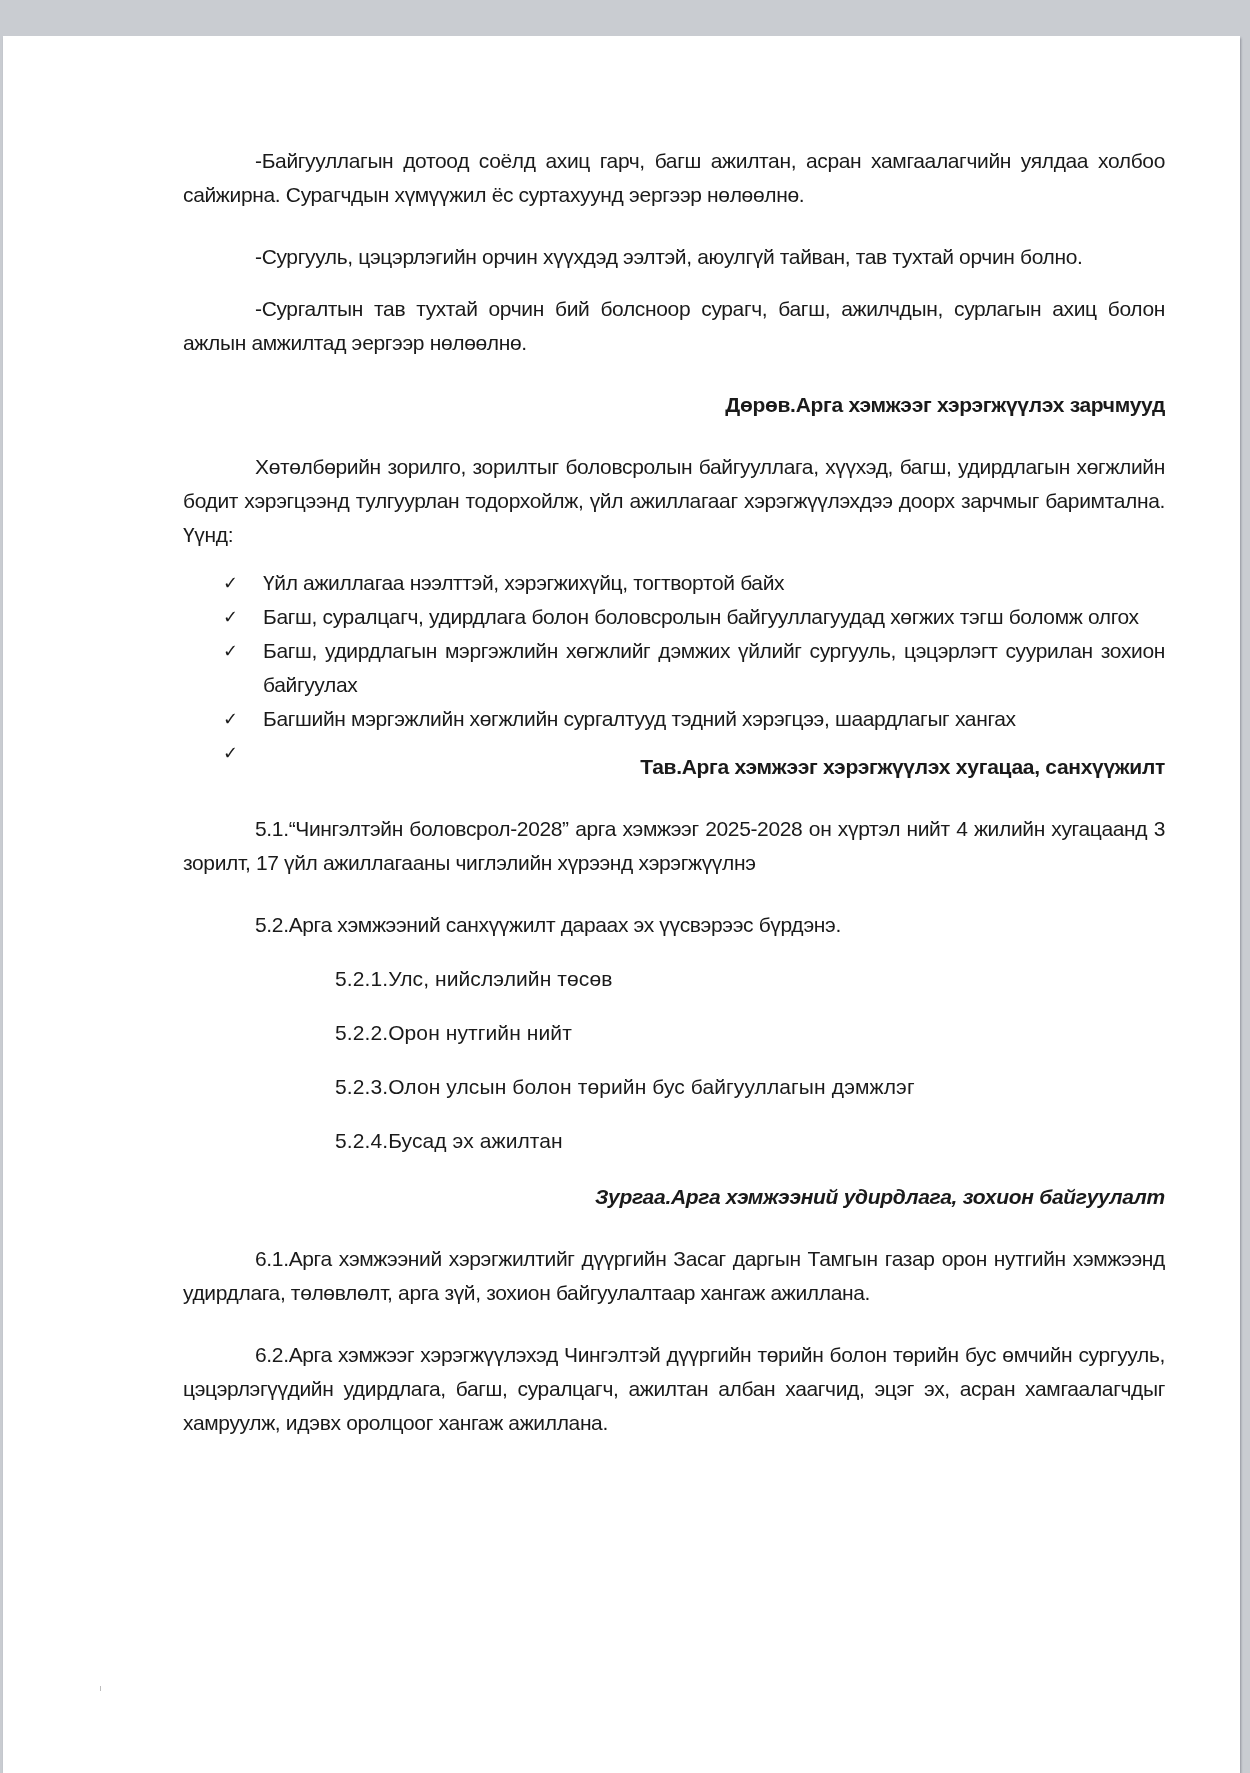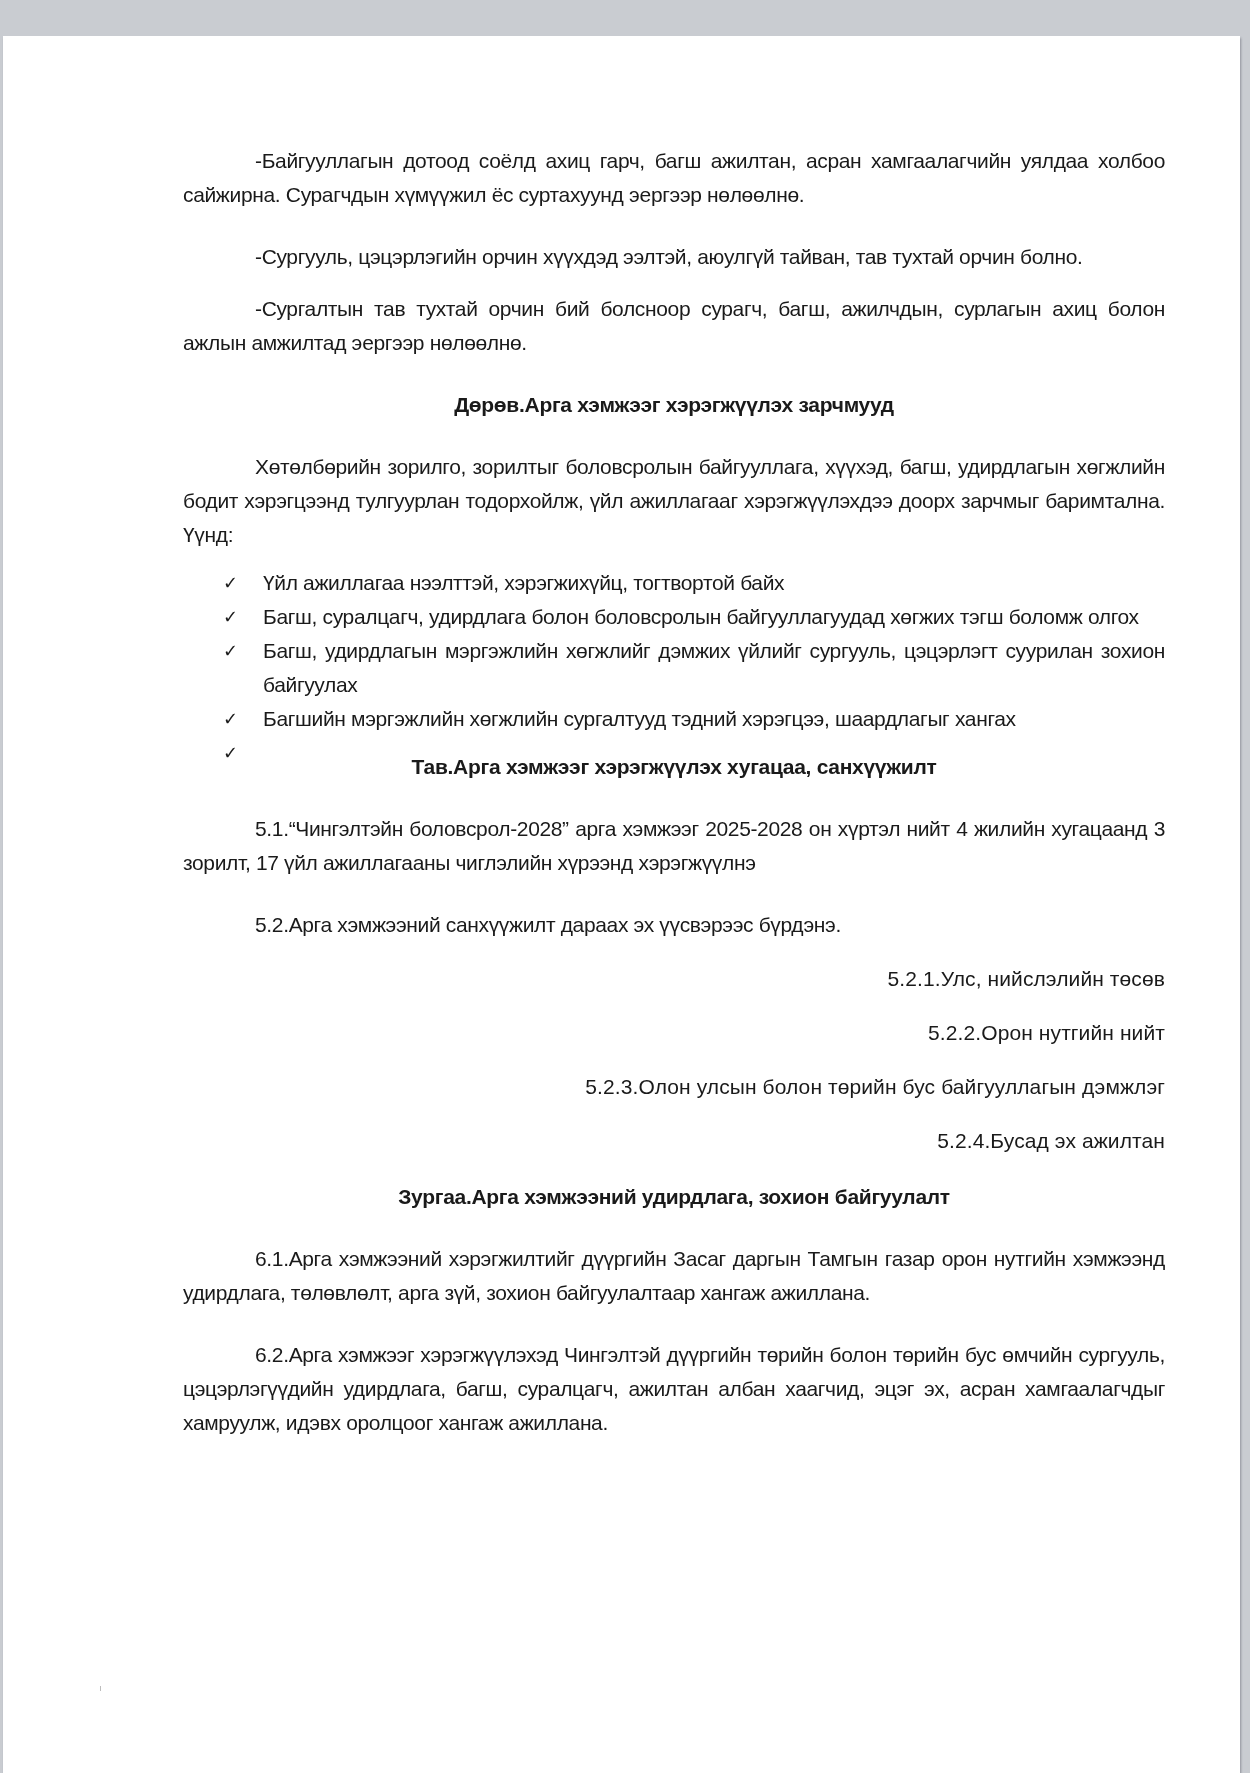--- a/index.html
+++ b/index.html
@@ -34,21 +34,21 @@
       line-height: 34px;
       letter-spacing: -0.35px;
     }
     .para {
       margin: 0 0 28px 0;
       text-align: justify;
       text-indent: 72px;
     }
     .heading {
       margin: 0 0 28px 0;
-      text-align: center;
+      text-align: right;
       font-weight: bold;
       letter-spacing: -0.3px;
     }
     .checklist {
       list-style: none;
       margin: -14px 0 14px 0;
       padding: 0;
     }
     .checklist li {
       position: relative;
@@ -60,21 +60,21 @@
       left: 40px;
       top: 0;
       font-size: 18px;
     }
     .subitem {
       margin: 0 0 20px 0;
       padding-left: 152px;
       letter-spacing: 0.1px;
       line-height: 34px;
     }
-    .subitems { margin-top: -8px; margin-bottom: 22px; text-align: right; }
+    .subitems { margin-top: -8px; margin-bottom: 22px; }
     .speck {
       position: absolute;
       left: 97px;
       top: 1650px;
       width: 1px;
       height: 5px;
       background: #bdbdbd;
     }
   </style>
 </head>
@@ -116,19 +116,19 @@
     <p class="para">5.1.“Чингэлтэйн боловсрол-2028” арга хэмжээг 2025-2028 он хүртэл нийт 4 жилийн хугацаанд 3 зорилт, 17 үйл ажиллагааны чиглэлийн хүрээнд хэрэгжүүлнэ</p>
     <p class="para">5.2.Арга хэмжээний санхүүжилт дараах эх үүсвэрээс бүрдэнэ.</p>
 
     <div class="subitems">
       <p class="subitem">5.2.1.Улс, нийслэлийн төсөв</p>
       <p class="subitem">5.2.2.Орон нутгийн нийт</p>
       <p class="subitem">5.2.3.Олон улсын болон төрийн бус байгууллагын дэмжлэг</p>
       <p class="subitem">5.2.4.Бусад эх ажилтан</p>
     </div>
 
-    <h2 class="heading" style="font-size:21px;">Зургаа.Арга хэмжээний удирдлага, зохион байгуулалт</h2>
+    <h2 class="heading" style="font-size:21px;font-style:italic;">Зургаа.Арга хэмжээний удирдлага, зохион байгуулалт</h2>
     <p class="para">6.1.Арга хэмжээний хэрэгжилтийг дүүргийн Засаг даргын Тамгын газар орон нутгийн хэмжээнд удирдлага, төлөвлөлт, арга зүй, зохион байгуулалтаар хангаж ажиллана.</p>
     <p class="para">6.2.Арга хэмжээг хэрэгжүүлэхэд Чингэлтэй дүүргийн төрийн болон төрийн бус өмчийн сургууль, цэцэрлэгүүдийн удирдлага, багш, суралцагч, ажилтан албан хаагчид, эцэг эх, асран хамгаалагчдыг хамруулж, идэвх оролцоог хангаж ажиллана.</p>
 
   </div>
   <div class="speck"></div>
 </div>
 
 </body></html>

